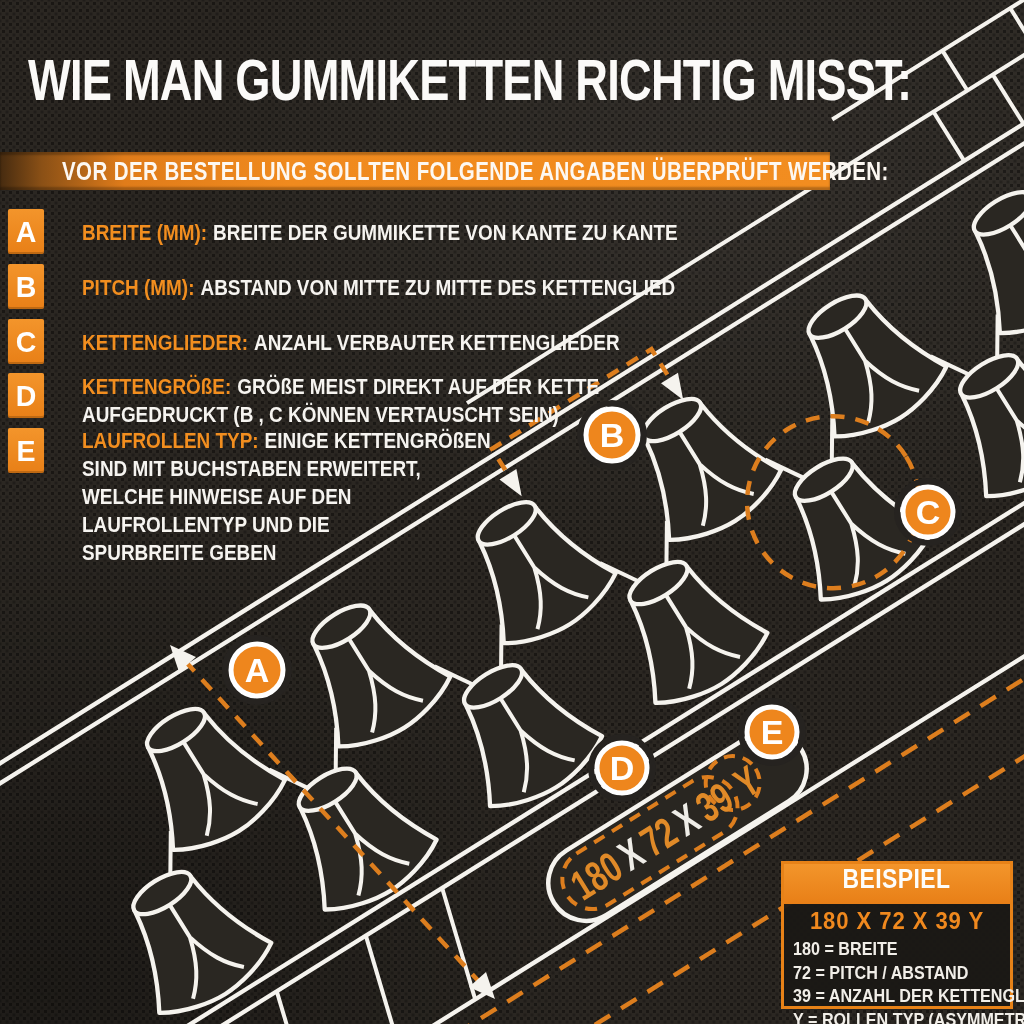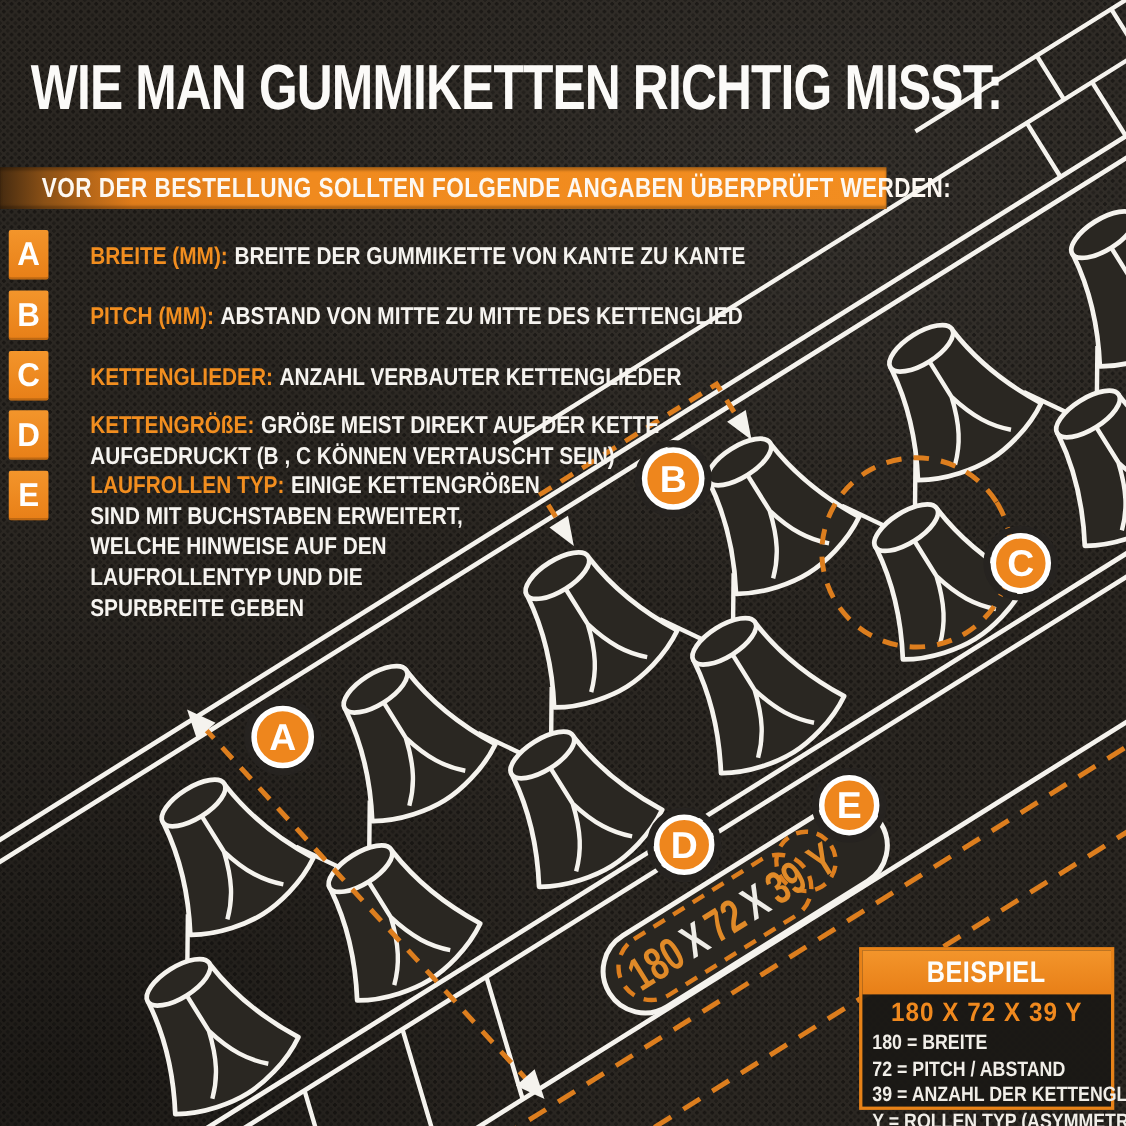--- a/index.html
+++ b/index.html
@@ -18,21 +18,21 @@
   }
   .title{
     position:absolute;left:28px;top:46px;
     font-size:58px;font-weight:bold;color:#FBFAF8;letter-spacing:-1px;
     white-space:nowrap;transform:scaleX(.78);transform-origin:0 0;
   }
   .banner{
     position:absolute;left:0;top:152px;width:806px;height:38px;
     background:linear-gradient(90deg,#462b10 0%,#8a5016 5%,#e07c1a 15%,#f08a1e 35%,#f28d20 100%);
     box-shadow:inset 0 3px 2px rgba(0,0,0,.25), inset 0 -3px 2px rgba(0,0,0,.25);
-    display:flex;align-items:center;
+    display:flex;align-items:center;padding-left:24px;
   }
   .banner-text{
     margin-left:38px;font-size:25px;font-weight:bold;color:#FDF8F2;
     white-space:nowrap;transform:scaleX(.82);transform-origin:0 50%;letter-spacing:.5px;
   }
   .item{position:absolute;left:0;}
   .badge{
     position:absolute;left:7px;top:0;width:38px;height:45px;
     background:linear-gradient(180deg,#f3952b,#e87f17);
     color:#fff;font-weight:bold;font-size:30px;
@@ -47,21 +47,21 @@
   }
   .lbl{color:#F28E1F;margin-right:7px;}
   svg.track{position:absolute;left:0;top:0;}
   .example{
     position:absolute;left:781px;top:861px;width:232px;height:148px;
     border:3px solid #E78218;background:rgba(26,24,21,.95);
     box-sizing:border-box;z-index:5;
   }
   .ex-header{
     height:40px;background:linear-gradient(180deg,#f3952b,#e87f17);
-    display:flex;align-items:center;justify-content:center;
+    display:flex;align-items:flex-start;justify-content:center;
   }
   .ex-header-text{
     font-size:27px;font-weight:bold;color:#FDFDFB;transform:scaleX(.85);letter-spacing:.5px;
   }
   .ex-size{
     margin-top:3px;text-align:center;font-size:24px;font-weight:bold;color:#F0891E;
     letter-spacing:1px;transform:scaleX(.92);
   }
   .ex-legend{
     margin:2px 0 0 9px;font-size:19px;font-weight:bold;color:#F1EEE8;

